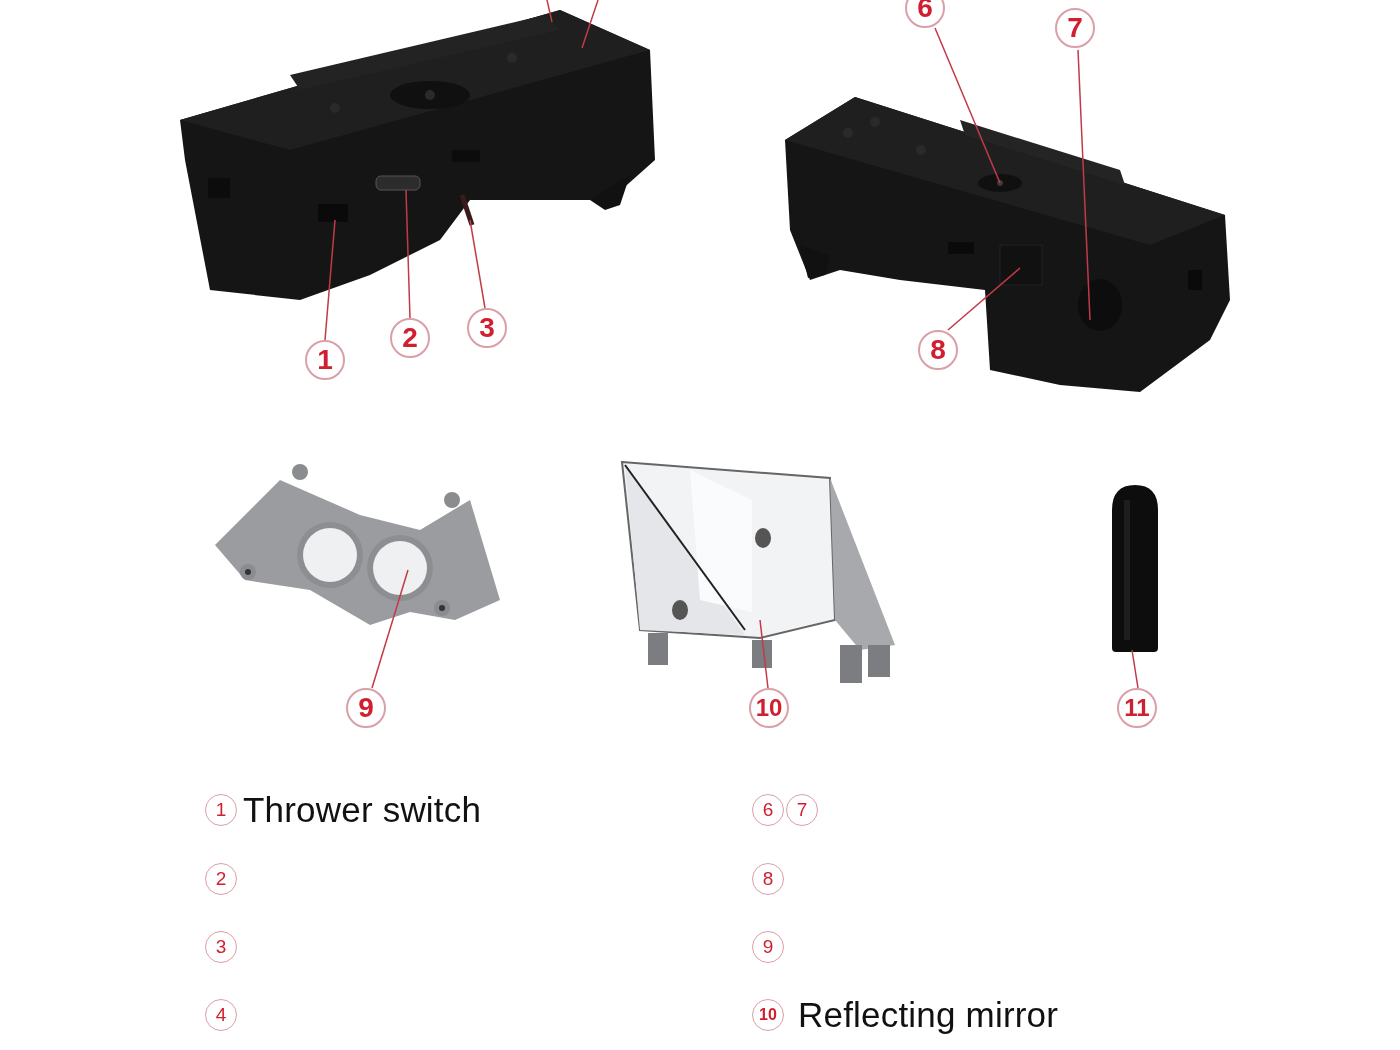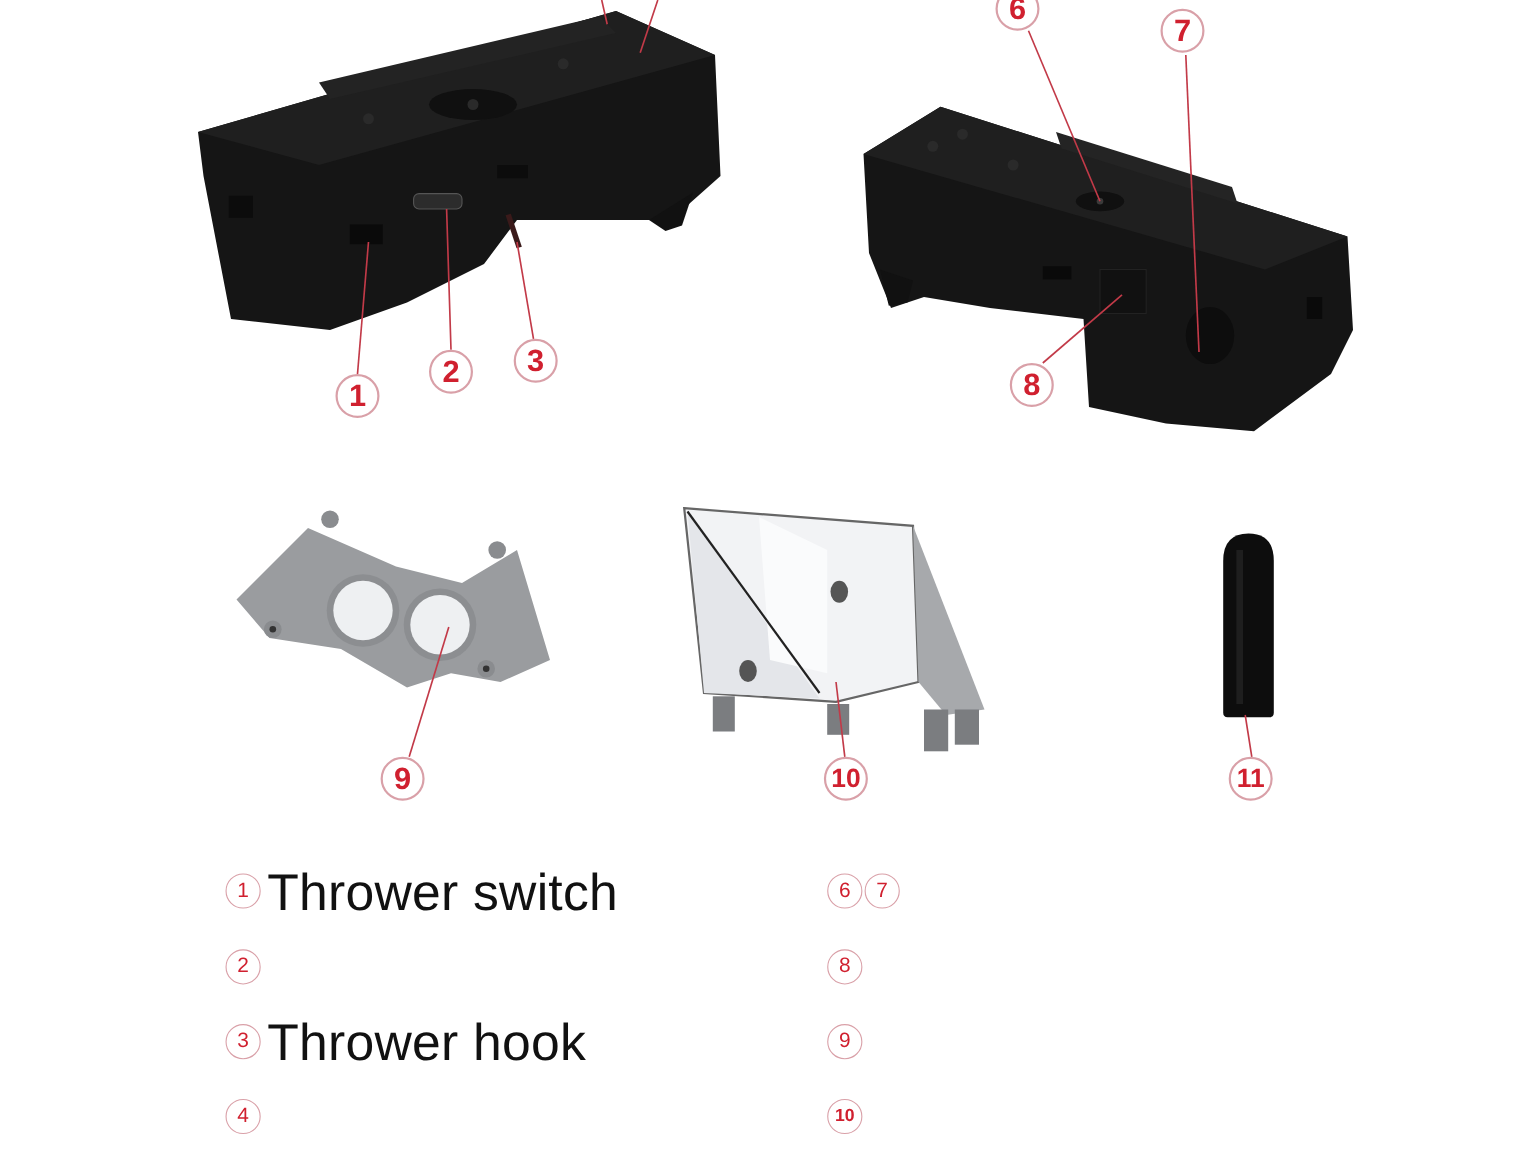--- a/index.html
+++ b/index.html
@@ -4,21 +4,21 @@
 <style>
   html,body{margin:0;padding:0;background:#ffffff;}
   body{width:1400px;height:1050px;position:relative;overflow:hidden;font-family:"Liberation Sans","DejaVu Sans",sans-serif;}
   .stage{position:absolute;left:0;top:0;width:1400px;height:1050px;}
   svg.art{position:absolute;left:0;top:0;}
   .callout{position:absolute;width:40px;height:40px;border:2px solid #d9a0a8;border-radius:50%;box-sizing:border-box;color:#d0202f;font-size:28px;font-weight:bold;display:flex;align-items:center;justify-content:center;background:#fff;line-height:1;}
   .callout.small-font{font-size:24px;}
   .legend-item{position:absolute;white-space:nowrap;display:flex;align-items:center;height:44px;}
   .legend-num{display:inline-flex;align-items:center;justify-content:center;width:32px;height:32px;border:1.5px solid #d9a0a8;border-radius:50%;box-sizing:border-box;color:#d0202f;font-size:19px;margin-right:6px;background:#fff;}
   .legend-num.bold{font-weight:bold;font-size:16px;}
-  .legend-text{font-size:47px;color:#111;letter-spacing:0.2px;}
+  .legend-text{font-size:35px;color:#111;letter-spacing:0.2px;}
 </style>
 </head>
 <body>
 
 <div class="stage">
 
   <svg class="art" width="1400" height="1050" viewBox="0 0 1400 1050">
 
     <g>
       <polygon points="180,120 560,10 650,50 655,160 610,200 470,200 440,240 370,275 300,300 210,290 185,160" fill="#151515"></polygon>
@@ -111,33 +111,33 @@
   <div>
     <div class="legend-item" style="left:205px;top:788px;">
       <span class="legend-num">1</span>
       <span class="legend-text">Thrower switch</span>
     </div>
     <div class="legend-item" style="left:205px;top:857px;">
       <span class="legend-num">2</span>
     </div>
     <div class="legend-item" style="left:205px;top:925px;">
       <span class="legend-num">3</span>
-      <span class="legend-text">Thrower hook</span>
     </div>
     <div class="legend-item" style="left:205px;top:993px;">
       <span class="legend-num">4</span>
     </div>
 
     <div class="legend-item" style="left:752px;top:788px;">
       <span class="legend-num" style="margin-right:2px;">6</span>
       <span class="legend-num">7</span>
     </div>
     <div class="legend-item" style="left:752px;top:857px;">
       <span class="legend-num">8</span>
     </div>
     <div class="legend-item" style="left:752px;top:925px;">
       <span class="legend-num">9</span>
     </div>
     <div class="legend-item" style="left:752px;top:993px;">
       <span class="legend-num bold" style="margin-right:14px;">10</span>
+      <span class="legend-text">Reflecting mirror</span>
     </div>
   </div>
 </div>
 
 </body></html>

